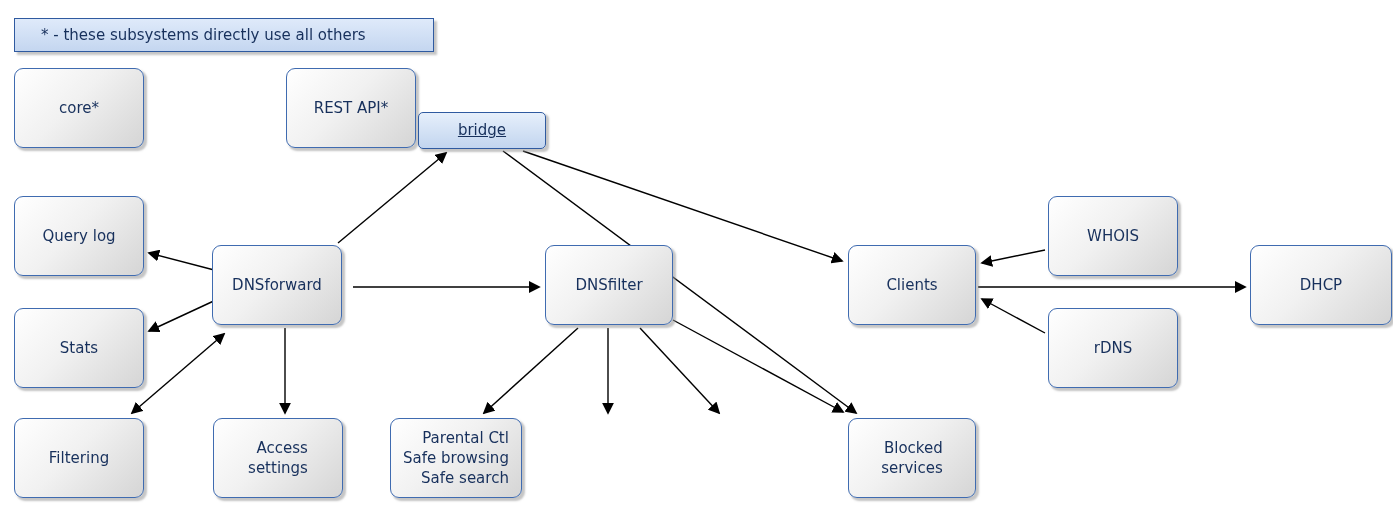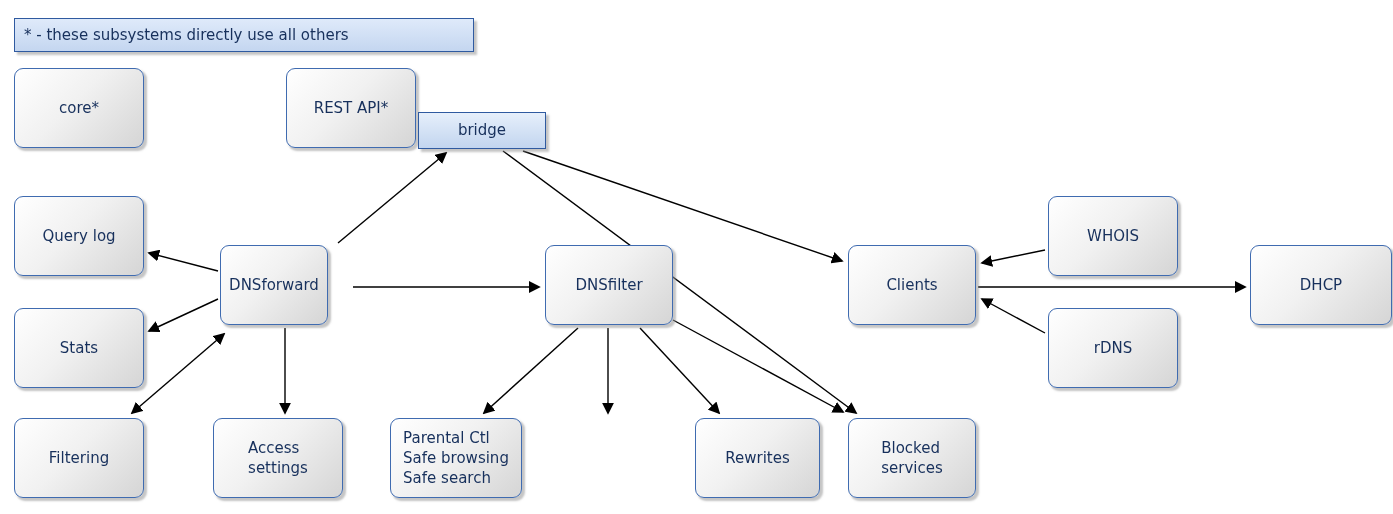--- a/index.html
+++ b/index.html
@@ -20,42 +20,43 @@
   .node {
     position: absolute;
     box-sizing: border-box;
     border: 1.6px solid #3f6bb0;
     border-radius: 9px;
     background: linear-gradient(135deg, #ffffff 0%, #f1f1f1 45%, #d5d5d5 100%);
     box-shadow: 2.5px 2.5px 2px rgba(150,150,150,0.55);
     display: flex;
     align-items: center;
     justify-content: center;
-    text-align: left;
+    text-align: right;
     color: #17305c;
     font-size: 15px;
     line-height: 1.35;
     white-space: pre-line;
   }
   .accent {
-    border-radius: 0;
+    border-radius: 5px;
     background: linear-gradient(180deg, #e6effb 0%, #c2d5ef 100%);
     border: 1.6px solid #2f5aa0;
+    text-decoration: underline;
   }
   .legend {
     position: absolute;
     box-sizing: border-box;
     left: 14px; top: 18px;
-    width: 460px; height: 34px;
+    width: 420px; height: 34px;
     border: 1.6px solid #2f5aa0;
     background: linear-gradient(180deg, #dfeafa 0%, #c4d6f0 100%);
     box-shadow: 2.5px 2.5px 2px rgba(150,150,150,0.55);
     display: flex;
     align-items: center;
-    padding-left: 9px;
+    padding-left: 26px;
     color: #17305c;
     font-size: 15px;
   }
   line { stroke: #000000; stroke-width: 1.4; }
 </style>
 </head>
 <body>
 
 <div class="canvas">
 
@@ -90,30 +91,29 @@
 
   <div class="node" style="left:14px;  top:68px;  width:130px; height:80px">core*</div>
   <div class="node" style="left:286px; top:68px;  width:130px; height:80px">REST API*</div>
 
   <div class="node accent" style="left:418px; top:112px; width:128px; height:37px">bridge</div>
 
   <div class="node" style="left:14px;  top:196px; width:130px; height:80px">Query log</div>
   <div class="node" style="left:14px;  top:308px; width:130px; height:80px">Stats</div>
   <div class="node" style="left:14px;  top:418px; width:130px; height:80px">Filtering</div>
 
-  <div class="node" style="left:220px; top:245px; width:108px; height:80px">DNSforward</div>
+  <div class="node" style="left:212px; top:245px; width:130px; height:80px">DNSforward</div>
   <div class="node" style="left:213px; top:418px; width:130px; height:80px">Access
 settings</div>
 
   <div class="node" style="left:545px; top:245px; width:128px; height:80px">DNSfilter</div>
 
   <div class="node" style="left:390px; top:418px; width:132px; height:80px">Parental Ctl
 Safe browsing
 Safe search</div>
-  <div class="node" style="left:695px; top:418px; width:125px; height:80px">Rewrites</div>
   <div class="node" style="left:848px; top:418px; width:128px; height:80px">Blocked
 services</div>
 
   <div class="node" style="left:848px; top:245px; width:128px; height:80px">Clients</div>
 
   <div class="node" style="left:1048px; top:196px; width:130px; height:80px">WHOIS</div>
   <div class="node" style="left:1048px; top:308px; width:130px; height:80px">rDNS</div>
 
   <div class="node" style="left:1250px; top:245px; width:142px; height:80px">DHCP</div>
 

